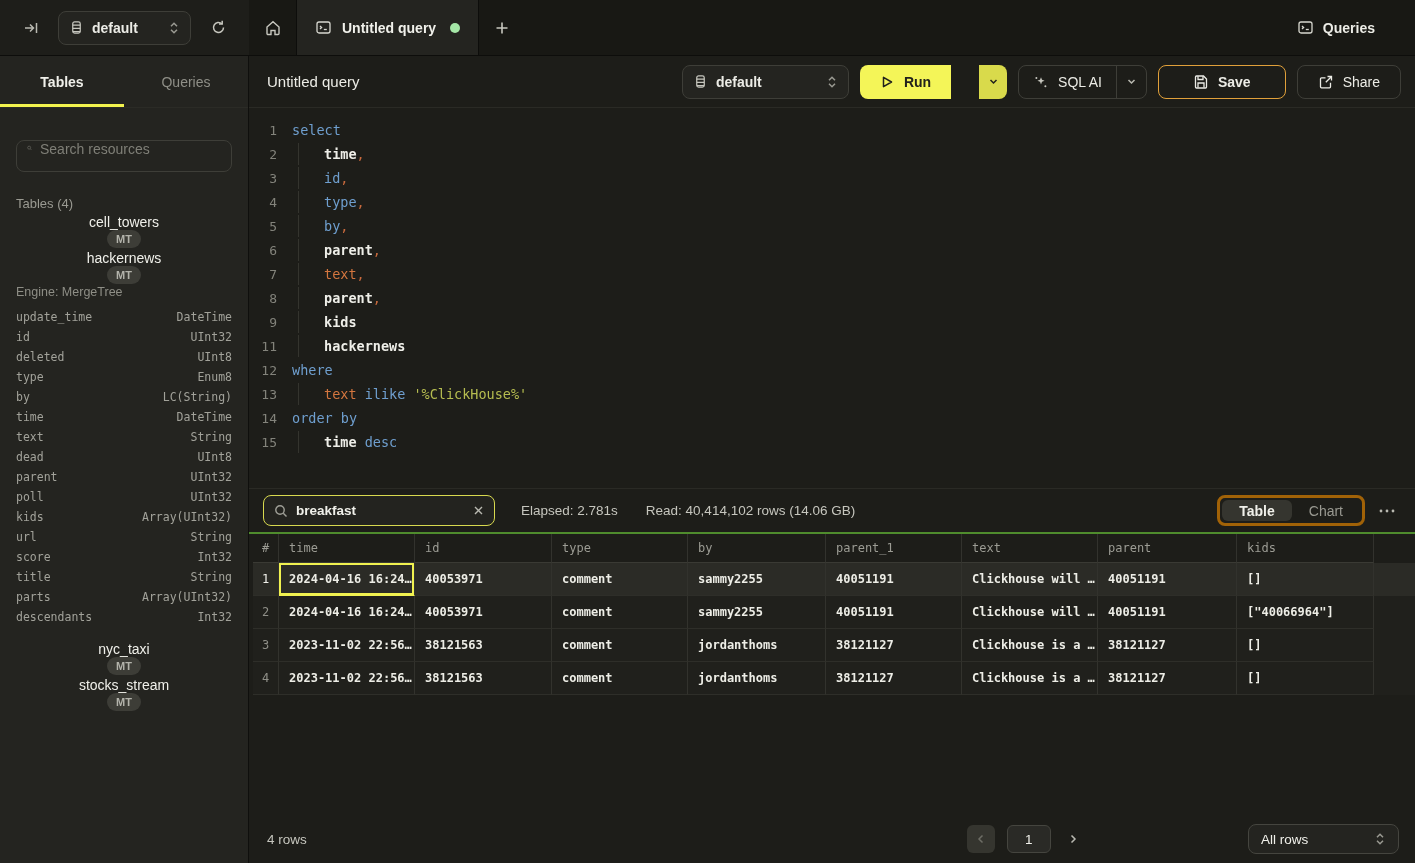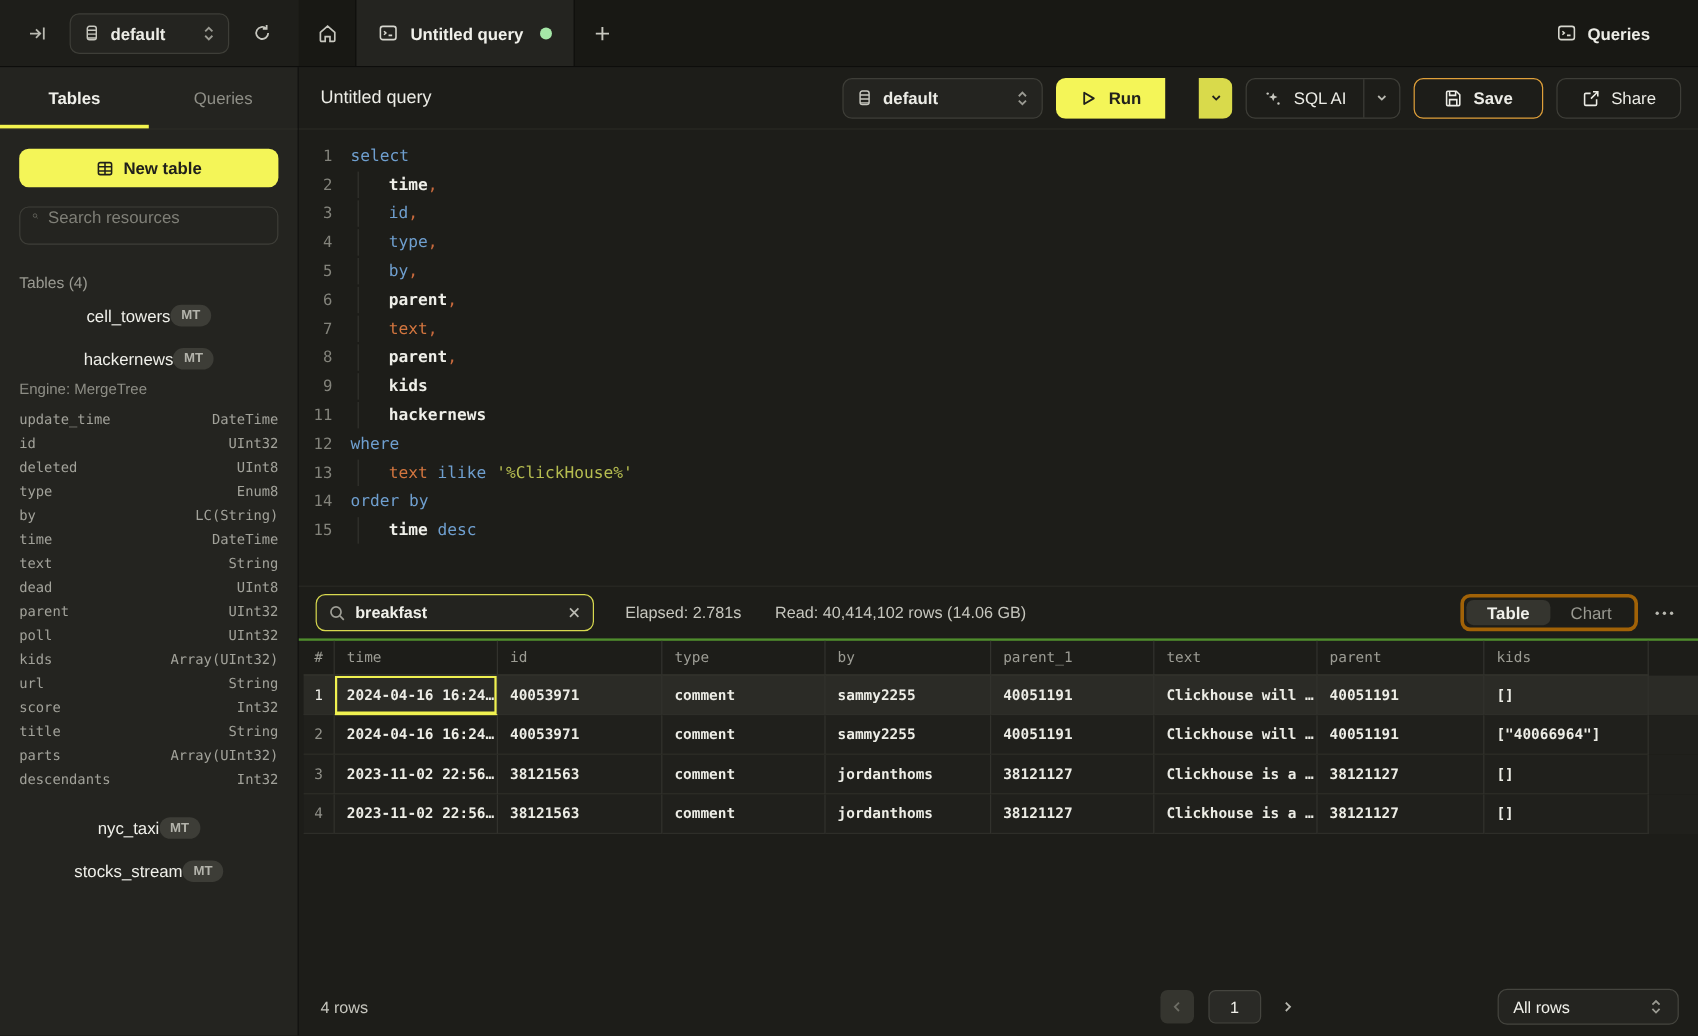--- a/index.html
+++ b/index.html
@@ -35,21 +35,21 @@
   .sidebar-tabs { height:52px; display:flex; border-bottom:1px solid #2b2b26; flex:none; }
   .s-tab { flex:1; display:flex; align-items:center; justify-content:center; font-size:14px; cursor:pointer; position:relative; color:#8f8f87; }
   .s-tab.active { color:#f0f0ea; font-weight:600; }
   .s-tab.active::after { content:""; position:absolute; left:0; right:0; bottom:0; height:3px; background:#f2f34e; }
   .sidebar-body { flex:1; overflow:hidden; padding:16px; }
   .new-table-btn { width:100%; height:32px; background:#f4f558; border:none; border-radius:8px; display:flex; align-items:center; justify-content:center; gap:8px; color:#20201b; font-size:14px; font-weight:600; cursor:pointer; }
   .search-box { margin-top:16px; height:32px; border:1px solid #3e3e38; border-radius:8px; display:flex; align-items:flex-start; gap:8px; padding:0 10px; color:#7f7f77; }
   .search-box input { flex:1; background:transparent; border:none; outline:none; color:#e9e9e3; font-size:14px; font-family:"Liberation Sans", sans-serif; }
   .search-box input::placeholder { color:#7f7f77; }
   .section-label { margin-top:24px; font-size:13px; color:#9a9a92; }
-  .tbl-item { height:33px; display:flex; align-items:center; justify-content:center; cursor:pointer; margin-top:3px; }
+  .tbl-item { height:33px; display:flex; align-items:center; justify-content:space-between; cursor:pointer; margin-top:3px;flex-direction:column; }
   .tbl-item .nm { font-size:14px; font-weight:500; color:#f0f0ea; }
   .badge { background:#3d3d37; color:#b3b3ab; font-size:11px; font-weight:600; padding:3px 9px; border-radius:10px; }
   .engine-note { font-size:12.5px; color:#8e8e86; margin:2px 0 8px; }
   .col-row { height:20px; display:flex; align-items:center; justify-content:space-between; cursor:default; }
   .col-row span { font-family:"DejaVu Sans Mono", monospace; font-size:11.5px; color:#a2a29a; }
   .gap-lg { margin-top:14px; }
 
   
   .main { flex:1; display:flex; flex-direction:column; min-width:0; background:#1d1d19; }
   .main-header { height:52px; flex:none; display:flex; align-items:center; padding:0 14px 0 18px; border-bottom:1px solid #2a2a25; }
@@ -57,21 +57,21 @@
   .mh-actions { margin-left:auto; display:flex; align-items:center; gap:11px; }
   .ctl { height:34px; border:1px solid #3e3e38; border-radius:8px; background:transparent; display:flex; align-items:center; cursor:pointer; color:#ececE6; font-size:14px; }
   .ctl-db { width:167px; gap:8px; padding:0 10px; background:#242420; }
   .ctl-db .lbl { flex:1; font-weight:600; }
   .run-btn { height:34px; border-radius:8px; overflow:hidden; display:flex; cursor:pointer; border:none;gap:28px; }
   .run-main { background:#f4f558; display:flex; align-items:center; gap:10px; padding:0 20px; color:#21211c; font-size:14px; font-weight:600; }
   .run-caret { width:28px; background:#d9da4b; display:flex; align-items:center; justify-content:center; color:#21211c; }
   .sqlai-btn { padding:0; }
   .sqlai-main { display:flex; align-items:center; gap:9px; padding:0 14px; height:100%; }
   .sqlai-caret { width:30px; height:100%; display:flex; align-items:center; justify-content:center; border-left:1px solid #3e3e38; color:#b9b9b1; }
-  .save-btn { border:1.5px solid #e0a03a; gap:9px; padding:0 24px; font-weight:600; }
+  .save-btn { border:1.5px solid #e0a03a; gap:9px; padding:0 34px; font-weight:600; }
   .share-btn { gap:9px; padding:0 20px; font-weight:400; }
 
   
   .editor { height:380px; flex:none; padding-top:10px; font-family:"DejaVu Sans Mono", monospace; font-size:13.5px; overflow:hidden; cursor:text; }
   .ed-line { height:24px; display:flex; align-items:center; }
   .ed-num { width:28px; flex:none; text-align:right; color:#83837b; font-size:13px; margin-right:15px; }
   .ed-code { position:relative; white-space:pre; }
   .ed-code.ind { padding-left:32px; }
   .ed-code.ind::before { content:""; position:absolute; left:6px; top:-3px; bottom:-3px; border-left:1px solid #34342e; }
   .tk-kw { color:#6f9fcf; }
@@ -187,27 +187,20 @@
     <aside class="sidebar">
       <div class="sidebar-tabs">
         <div class="s-tab active">
             <span>Tables</span>
           </div>
         <div class="s-tab">
             <span>Queries</span>
           </div>
       </div>
       <div class="sidebar-body">
-        <button class="new-table-btn">
-          <svg width="15" height="15" viewBox="0 0 15 15" fill="none" stroke="#20201b" stroke-width="1.3">
-            <rect x="2" y="2.5" width="11" height="10" rx="1.5"></rect>
-              <path d="M2 6h11M2 9.5h11M7.5 2.5v10"></path>
-          </svg>
-          <span>New table</span>
-        </button>
         <div class="search-box">
           <svg width="14" height="14" viewBox="0 0 14 14" fill="none" stroke="#7f7f77" stroke-width="1.4">
             <circle cx="6" cy="6" r="4.2"></circle>
               <path d="M9.3 9.3L12.5 12.5"></path>
           </svg>
           <input type="text" placeholder="Search resources" style="">
         </div>
         <div class="section-label">Tables (4)</div>
 
         <div class="tbl-item">

